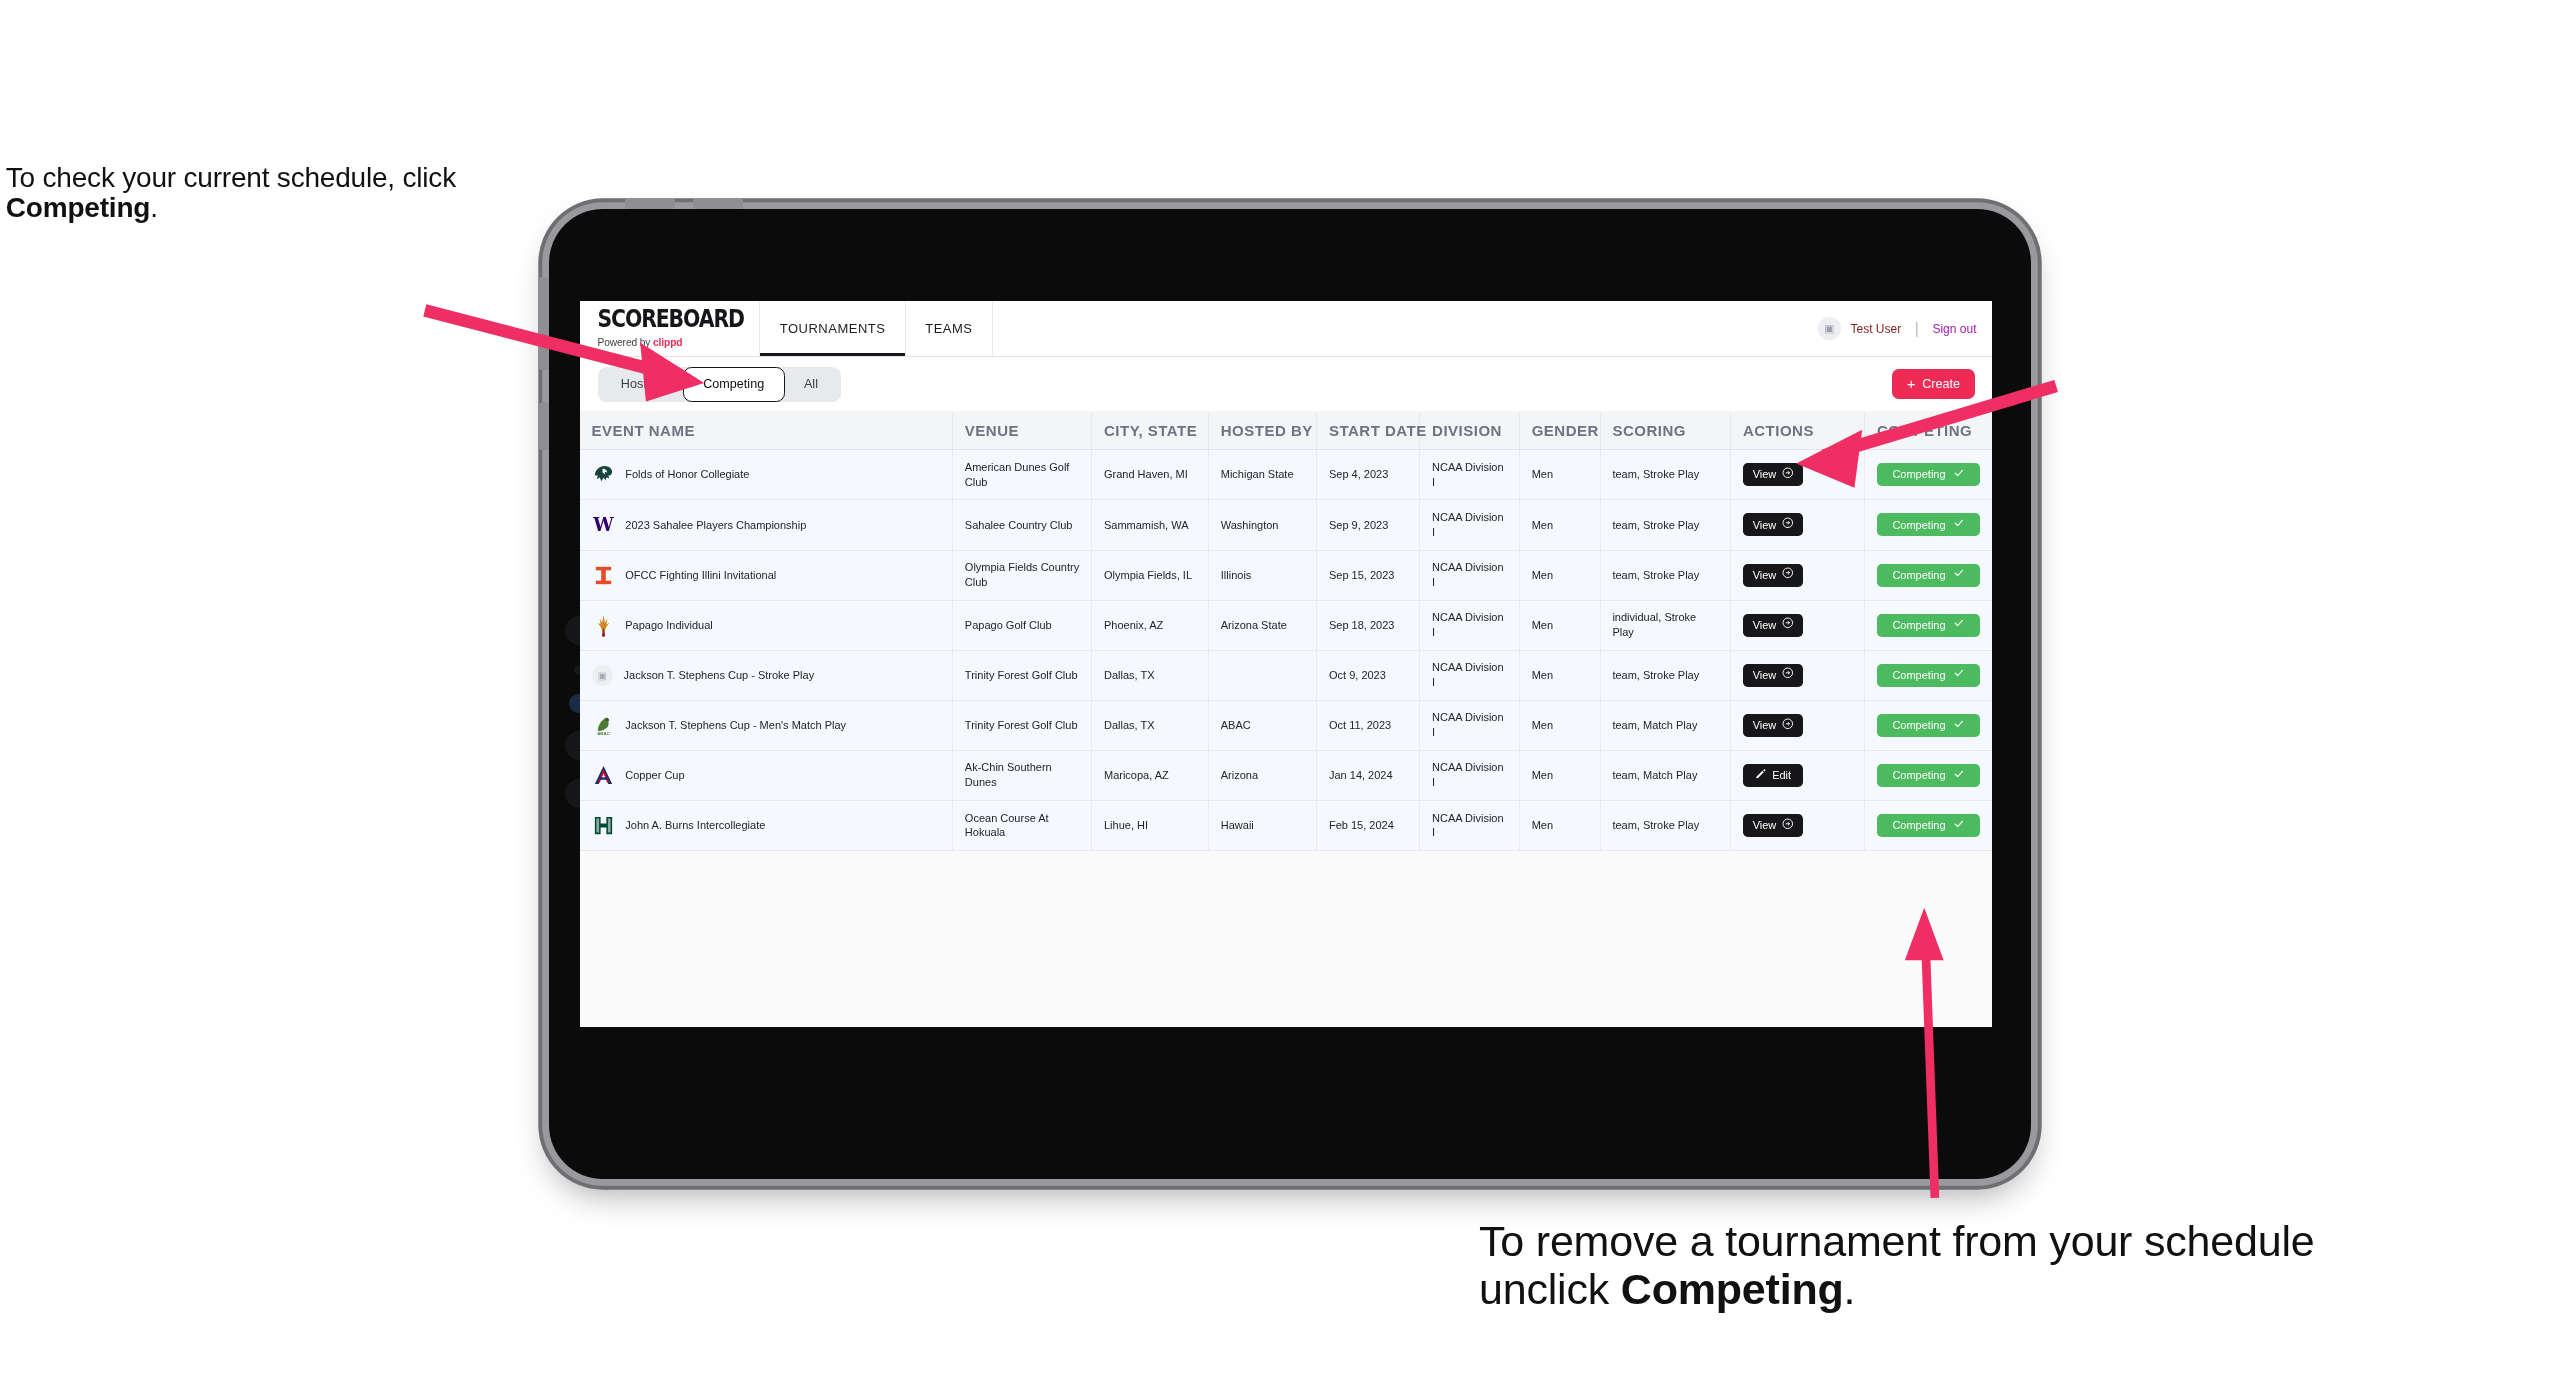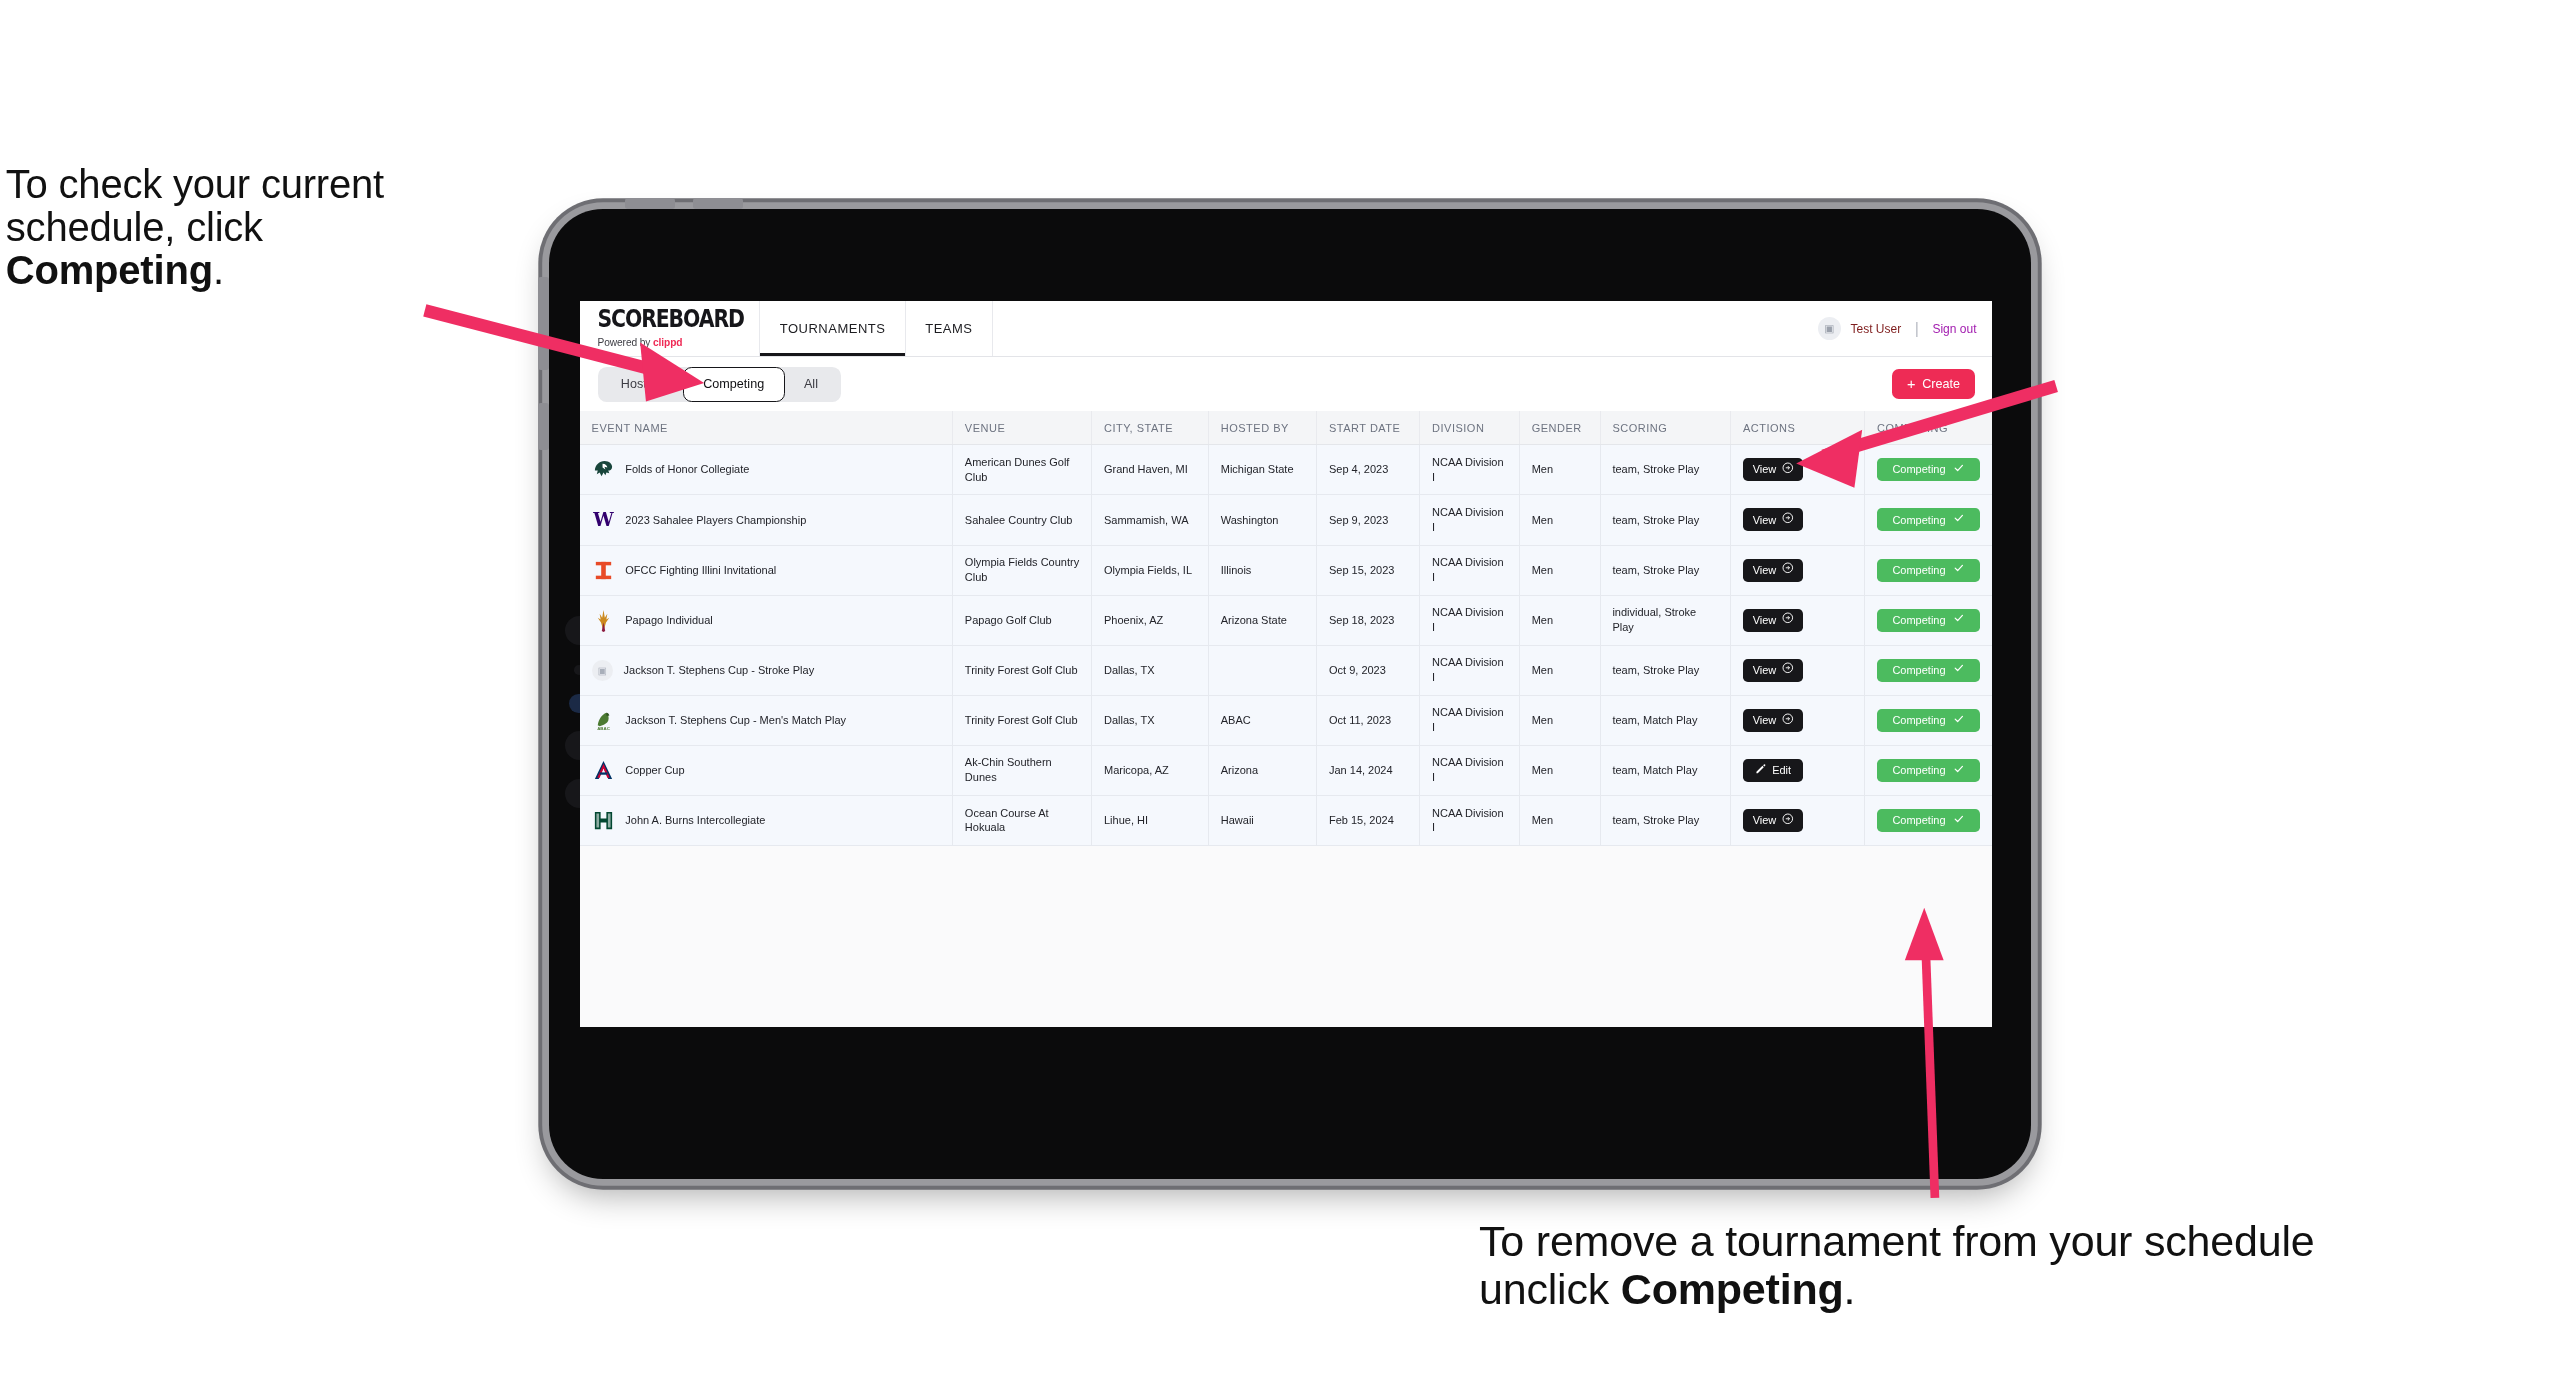--- a/index.html
+++ b/index.html
@@ -7,21 +7,21 @@
     width: 2576px; height: 1386px;
     background: #ffffff;
     font-family: "Liberation Sans", sans-serif;
     overflow: hidden;
   }
   .canvas { position: relative; width: 2576px; height: 1386px; background: #fff; }
 
   
   .annot { position: absolute; color: #111111; font-weight: 400; letter-spacing: -0.2px; }
   .annot b { font-weight: 700; }
-  #annot-left  { left: 5.8px;  top: 163px;  width: 456px; font-size: 40px; line-height: 1.08; }
+  #annot-left  { left: 5.8px;  top: 163px;  width: 456px; font-size: 28px; line-height: 1.08; }
   #annot-right { left: 2064px; top: 68px; width: 504px; font-size: 44px; line-height: 1.08; }
   #annot-bottom{ left: 1479px; top: 1217px; width: 970px; font-size: 43px; line-height: 1.12; }
 
   .arrow-svg { position: absolute; left: 0; top: 0; width: 2576px; height: 1386px; pointer-events: none; }
 
   
   .tablet {
     position: absolute; left: 549px; top: 209px;
     width: 1482px; height: 970px;
     background: #0b0b0c;
@@ -101,22 +101,22 @@
     display: flex; align-items: center; gap: 6.8px;
     background: #ee2b55; color: #ffffff; font-size: 12.6px;
     height: 30px; padding: 0 14.5px; border-radius: 6.8px; cursor: pointer;
   }
   .create-btn .plus { font-size: 14.5px; line-height: 1; }
 
   
   .table-wrap { background: #fafafb; height: 643px; }
   table { width: 100%; border-collapse: collapse; table-layout: fixed; }
   thead th {
-    background: #f4f5f7; color: #6d7380; font-size: 11px; letter-spacing: 0.5px;
-    text-align: left; font-weight: 400; padding: 10.7px 11.6px;
+    background: #f4f5f7; color: #6d7380; font-size: 15px; letter-spacing: 0.5px;
+    text-align: left; font-weight: 700; padding: 10.7px 11.6px;
     border-bottom: 1px solid #e4e6ea; border-right: 1px solid #e9eaee;
     white-space: nowrap;
   }
   tbody td {
     background: #f5f8fd; font-size: 11px; color: #23242a;
     padding: 9.7px 11.6px; border-bottom: 1px solid #e6e9ef; border-right: 1px solid #e6e9ef;
     vertical-align: middle; line-height: 1.35;
   }
   tbody tr td:last-child, thead th:last-child { border-right: none; }
   .c-event  { width: 217px; }

